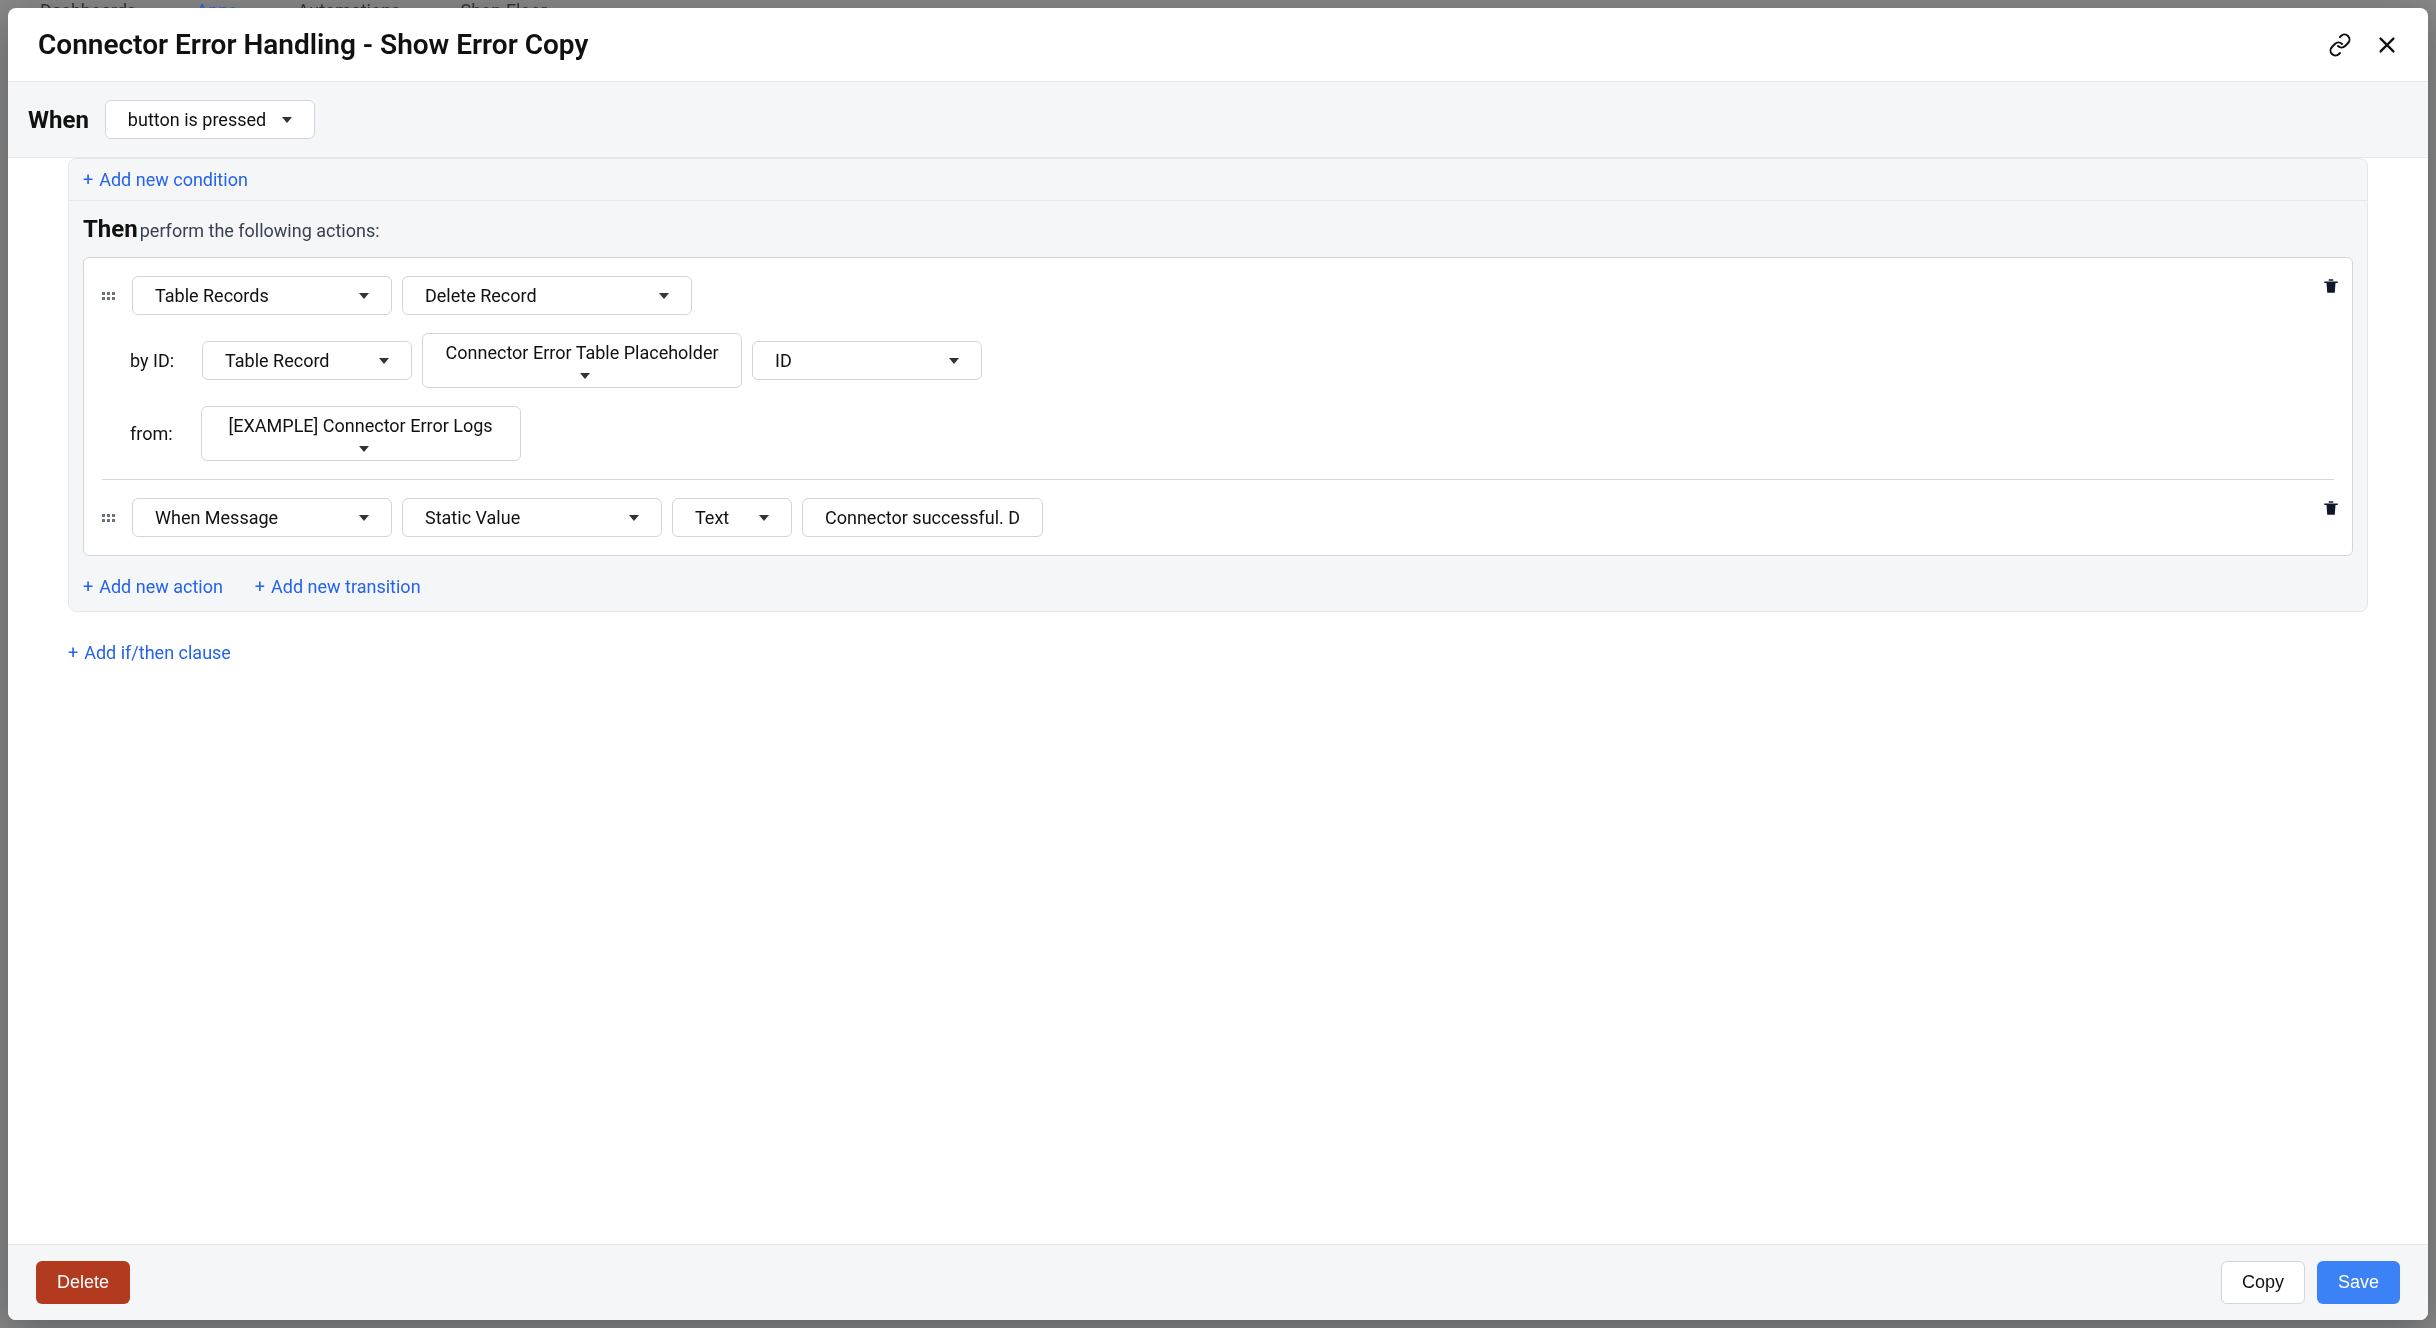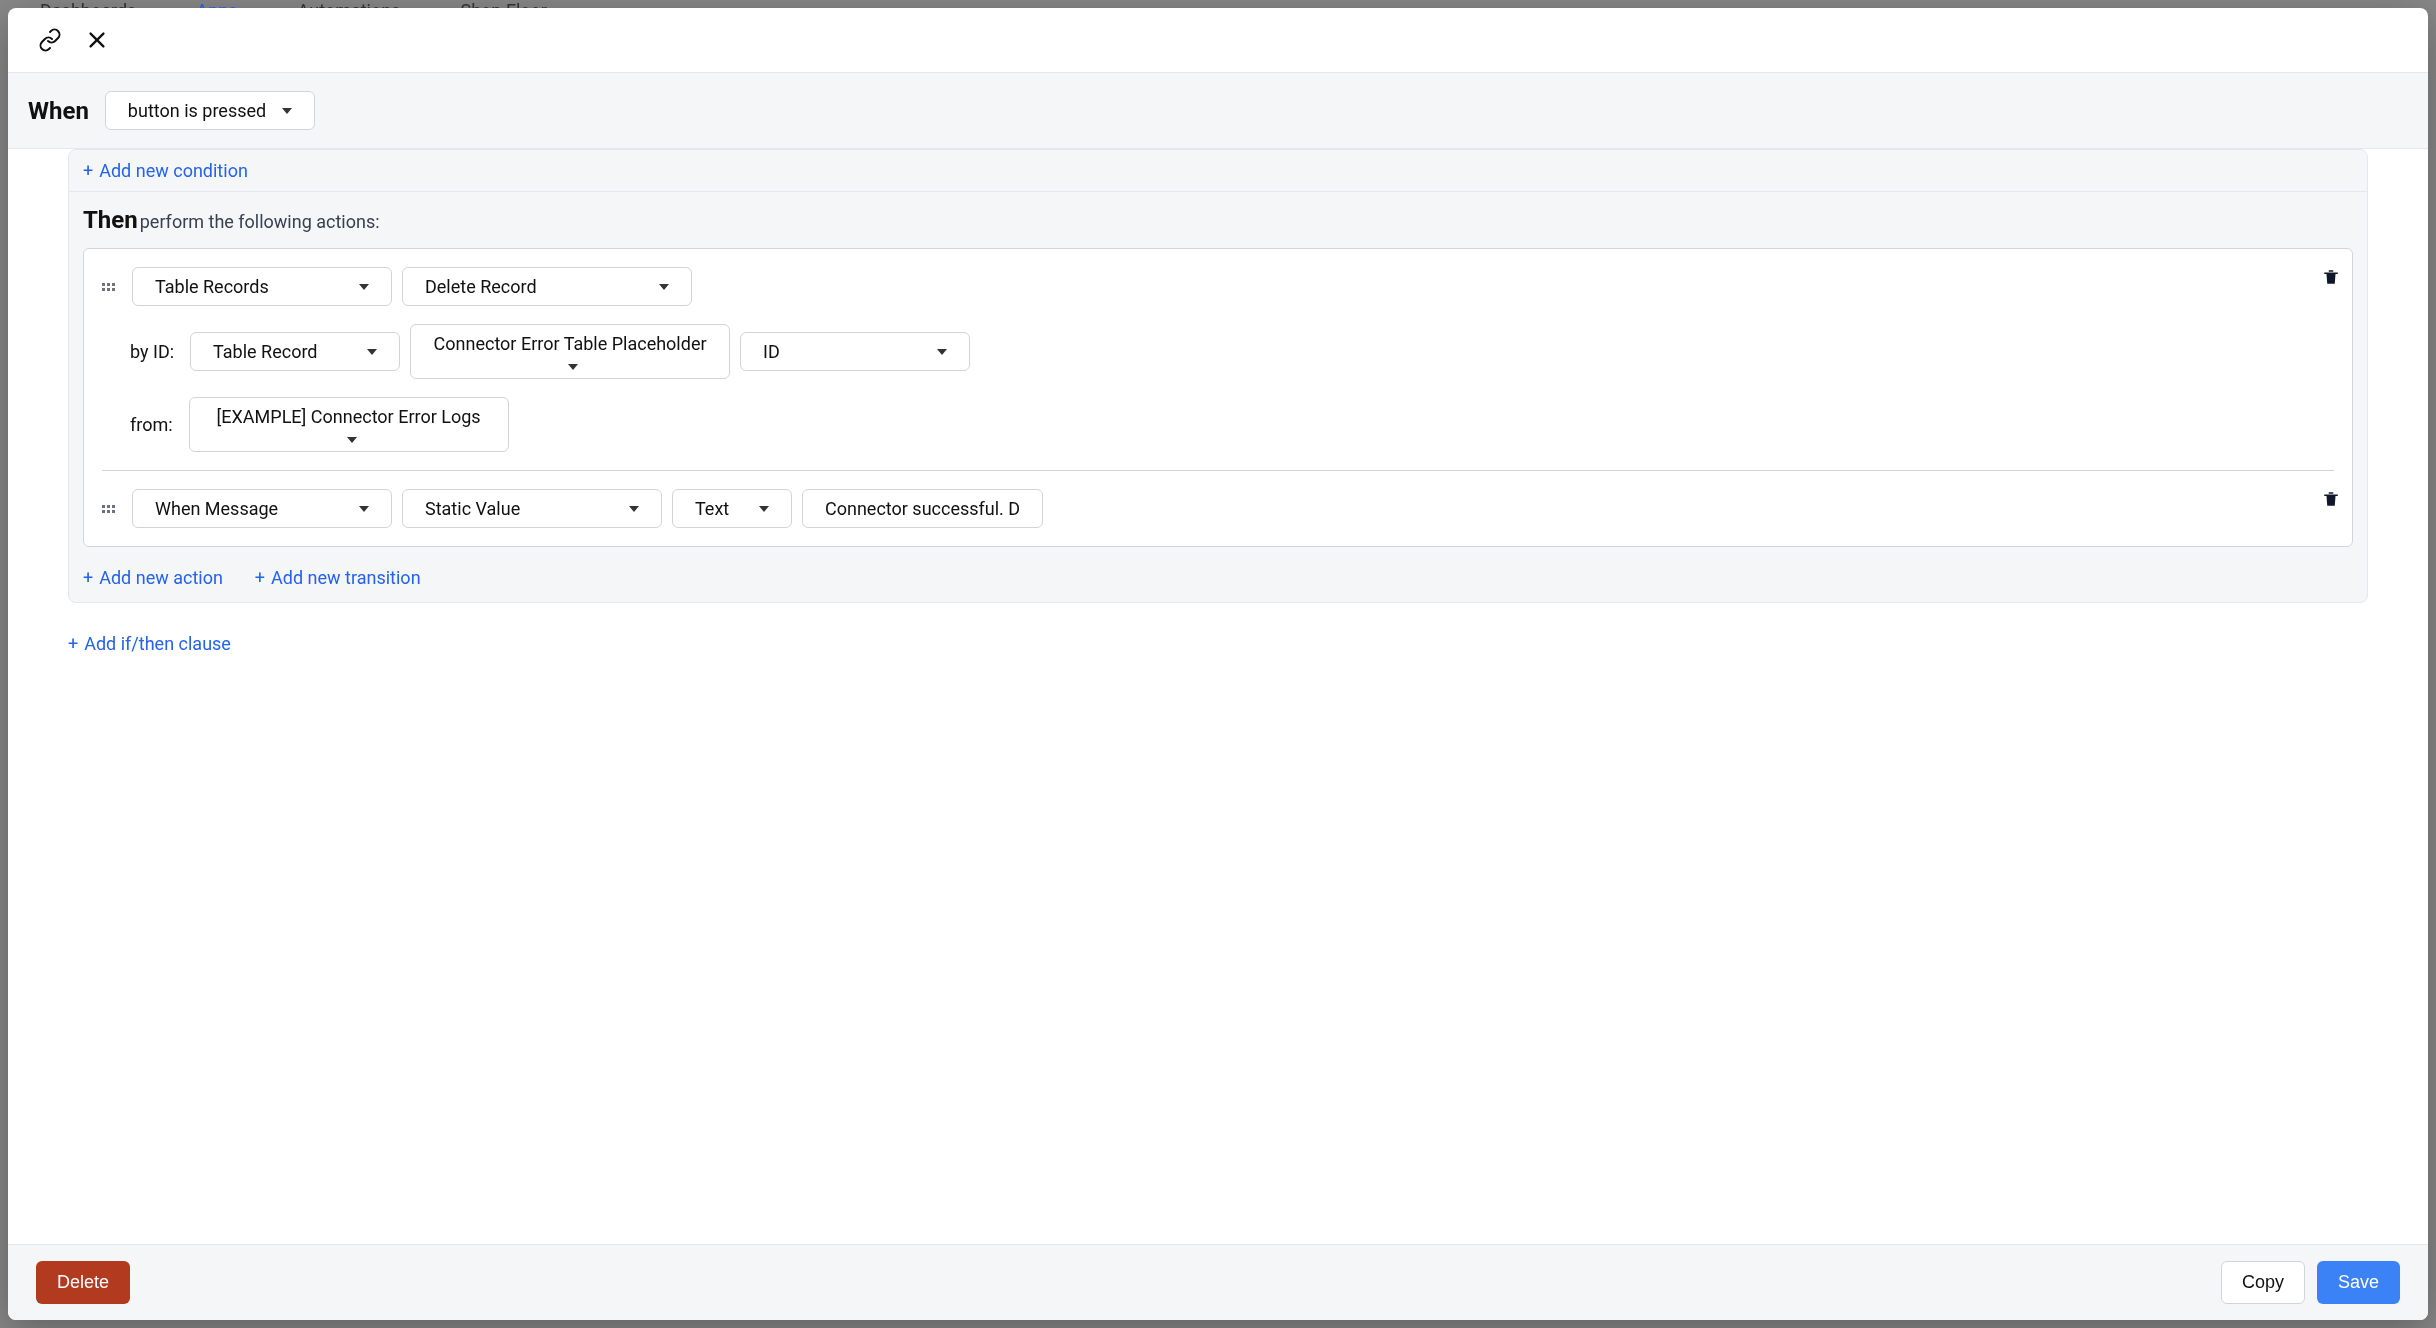--- a/index.html
+++ b/index.html
@@ -127,21 +127,21 @@
     gap: 10px;
     flex-wrap: wrap;
   }
   .sub-row {
     margin-top: 18px;
     margin-left: 28px;
     display: flex;
     align-items: center;
     gap: 10px;
   }
-  .sub-label { font-size: 18px; color: #111; margin-right: 6px; }
+  .sub-label { font-size: 18px; color: #111; margin-right: 18px; }
   .drag-handle {
     width: 14px; height: 20px;
     display: inline-flex; flex-wrap: wrap; gap: 2px;
     cursor: grab;
     margin-right: 6px;
     align-content: center;
   }
   .drag-handle i {
     width: 3px; height: 3px; background: #6b7280; display: block;
   }
@@ -192,20 +192,21 @@
 <div class="bg-hint">
   <span>Dashboards</span>
   <span class="active">Apps</span>
   <span>Automations</span>
   <span>Shop Floor</span>
 </div>
 
 <div class="modal">
 
   <div class="modal-header">
+    <div class="modal-title">Connector Error Handling - Show Error Copy</div>
     <div class="header-icons">
       <span class="icon-btn">
         <svg width="24" height="24" viewBox="0 0 24 24" fill="none" stroke="#111" stroke-width="2" stroke-linecap="round" stroke-linejoin="round">
             <path d="M10 13a5 5 0 0 0 7.07 0l3-3a5 5 0 0 0-7.07-7.07l-1 1"></path>
             <path d="M14 11a5 5 0 0 0-7.07 0l-3 3a5 5 0 0 0 7.07 7.07l1-1"></path>
           </svg>
       </span>
       <span class="icon-btn">
         <svg width="22" height="22" viewBox="0 0 24 24" fill="none" stroke="#111" stroke-width="2.5" stroke-linecap="round">
             <line x1="5" y1="5" x2="19" y2="19"></line>

